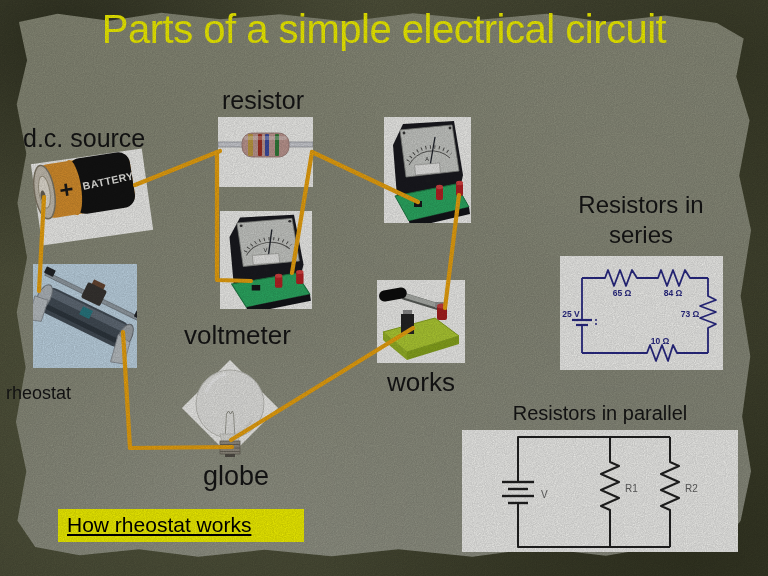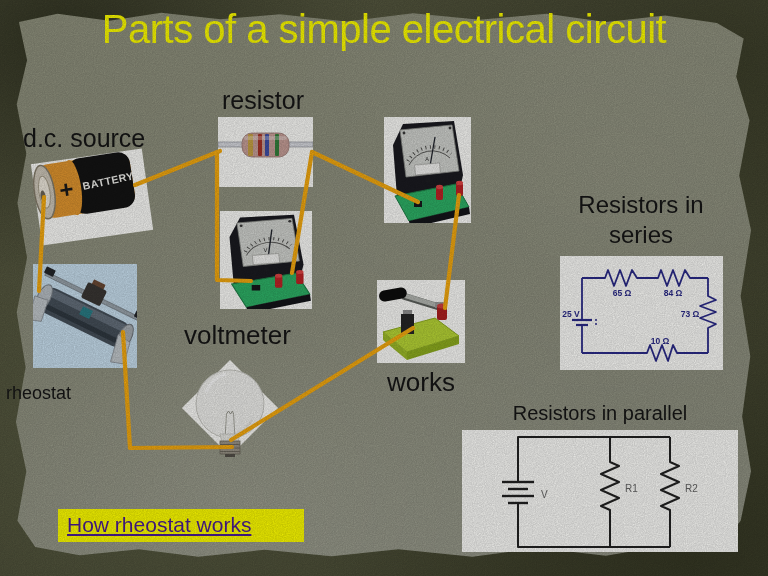--- a/index.html
+++ b/index.html
@@ -24,21 +24,21 @@
   .grain{position:absolute;left:0;top:0;pointer-events:none;}
   .title{
     position:absolute;left:0;top:7px;width:768px;text-align:center;
     font-size:40px;font-weight:500;letter-spacing:-0.5px;color:#ffff00;
   }
   .lbl{position:absolute;color:#161616;white-space:nowrap;}
   .tile{position:absolute;background:#fdfdfa;}
   .abs{position:absolute;}
   .linkbox{position:absolute;left:58px;top:509px;width:246px;height:33px;background:#ffff00;}
   .linkbox a{
-    display:inline-block;margin:4px 0 0 9px;font-size:21px;color:#4c1d95;
+    display:inline-block;margin:4px 0 0 9px;font-size:21px;color:#000000;
     text-decoration:underline;cursor:pointer;
   }
   svg text{font-family:"Liberation Sans",sans-serif;}
 </style>
 </head>
 <body>
 
 <div class="stage">
 
   <div class="paper"></div>
@@ -209,20 +209,21 @@
     </g>
   </svg>
 
   <div class="title">Parts of a simple electrical circuit</div>
 
   <div class="lbl" style="left:222px;top:86px;font-size:25px">resistor</div>
   <div class="lbl" style="left:23px;top:124px;font-size:25px">d.c. source</div>
   <div class="lbl" style="left:184px;top:320px;width:120px;text-align:left;font-size:26px">voltmeter</div>
   <div class="lbl" style="left:6px;top:383px;font-size:18px">rheostat</div>
   <div class="lbl" style="left:377px;top:367px;width:88px;text-align:center;font-size:26px">works</div>
+  <div class="lbl" style="left:196px;top:461px;width:80px;text-align:center;font-size:27px">globe</div>
 
   <div class="lbl" style="left:556px;top:190px;width:170px;text-align:center;font-size:24px;line-height:30px">
     <span>Resistors in</span><br>
     <span>series</span>
   </div>
   <div class="lbl" style="left:462px;top:402px;width:276px;text-align:center;font-size:20px">Resistors in parallel</div>
 
   <div class="linkbox">
     <a>How rheostat works</a>
   </div>

